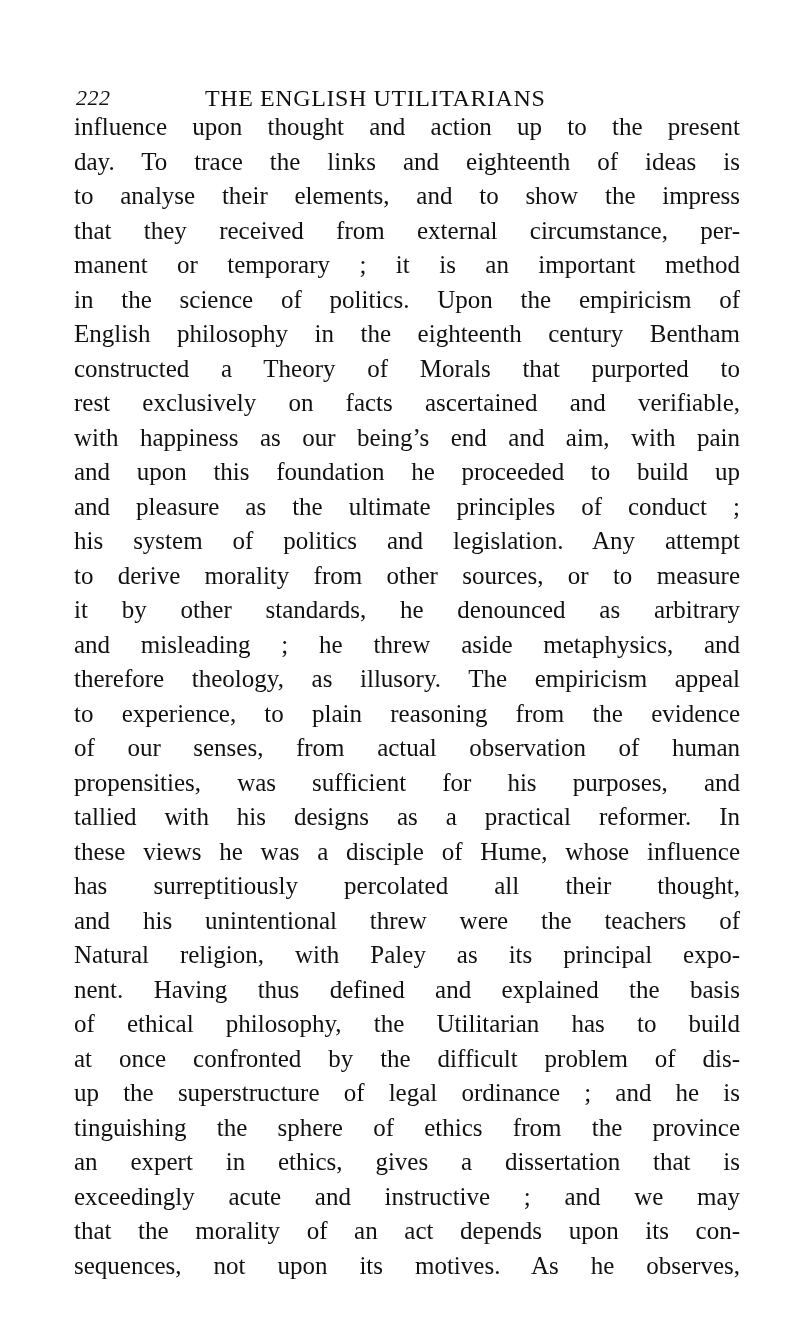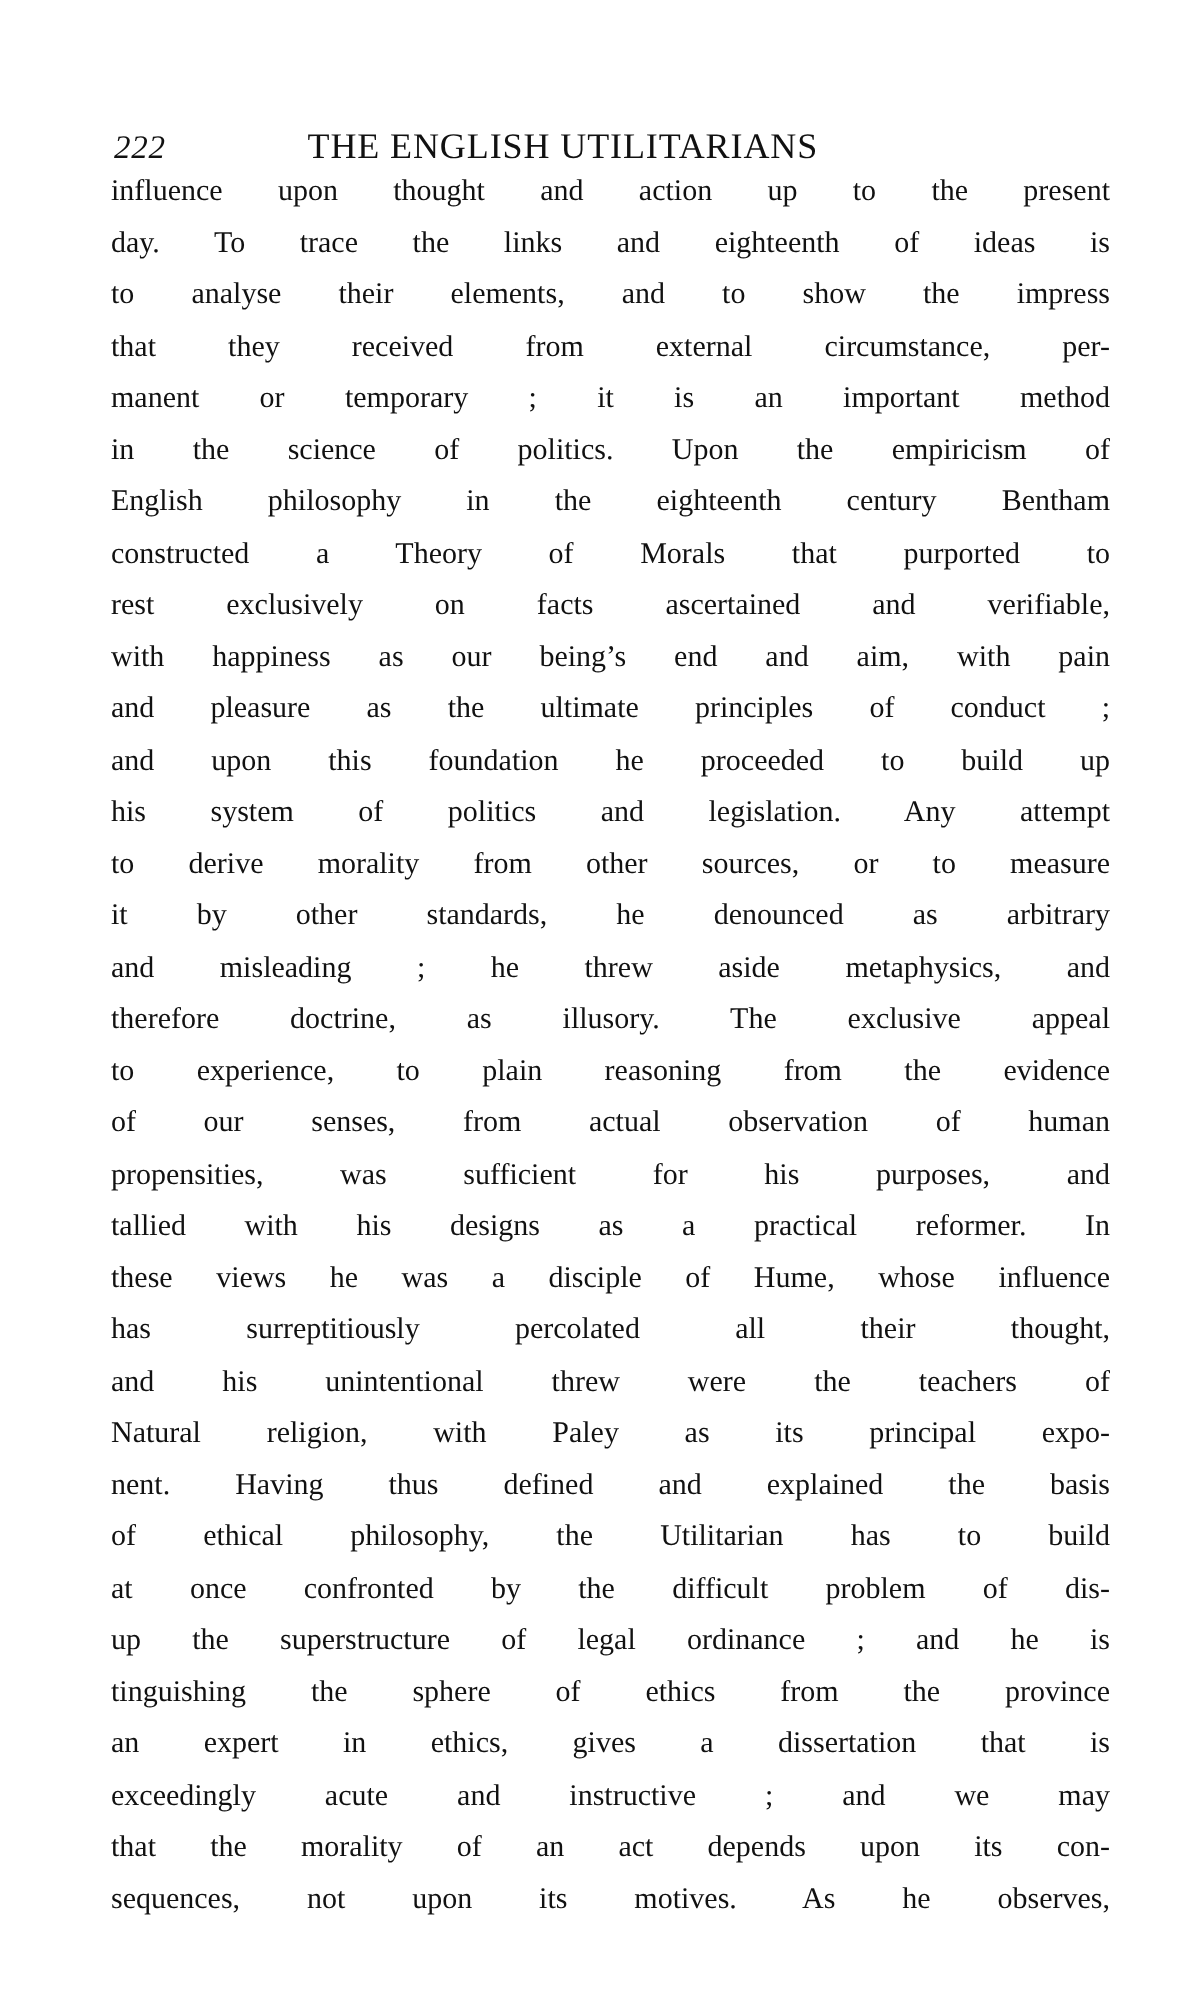--- a/index.html
+++ b/index.html
@@ -50,21 +50,21 @@
     .body-text {
       position: absolute;
       top: 110px;
       left: 74px;
       width: 666px;
     }
     .line {
       display: block;
       height: 34.5px;
       line-height: 34.5px;
-      font-size: 20px;
+      font-size: 25px;
       text-align: justify;
       text-align-last: justify;
       white-space: nowrap;
       overflow: visible;
     }
   </style>
 </head>
 <body>
 
 <div class="page">
@@ -77,27 +77,27 @@
     <span class="line">influence upon thought and action up to the present</span>
     <span class="line">day.  To trace the links and eighteenth of ideas is</span>
     <span class="line">to analyse their elements, and to show the impress</span>
     <span class="line">that they received from external circumstance, per-</span>
     <span class="line">manent or temporary ; it is an important method</span>
     <span class="line">in the science of politics.  Upon the empiricism of</span>
     <span class="line">English philosophy in the eighteenth century Bentham</span>
     <span class="line">constructed a Theory of Morals that purported to</span>
     <span class="line">rest exclusively on facts ascertained and verifiable,</span>
     <span class="line">with happiness as our being’s end and aim, with pain</span>
+    <span class="line">and upon this foundation he proceeded to build up</span>
     <span class="line">and pleasure as the ultimate principles of conduct ;</span>
-    <span class="line">and upon this foundation he proceeded to build up</span>
     <span class="line">his system of politics and legislation.  Any attempt</span>
     <span class="line">to derive morality from other sources, or to measure</span>
     <span class="line">it by other standards, he denounced as arbitrary</span>
     <span class="line">and misleading ; he threw aside metaphysics, and</span>
-    <span class="line">therefore doctrine, as illusory.  The exclusive appeal</span>
+    <span class="line">therefore theology, as illusory.  The empiricism appeal</span>
     <span class="line">to experience, to plain reasoning from the evidence</span>
     <span class="line">of our senses, from actual observation of human</span>
     <span class="line">propensities, was sufficient for his purposes, and</span>
     <span class="line">tallied with his designs as a practical reformer.  In</span>
     <span class="line">these views he was a disciple of Hume, whose influence</span>
     <span class="line">has surreptitiously percolated all their thought,</span>
     <span class="line">and his unintentional threw were the teachers of</span>
     <span class="line">Natural religion, with Paley as its principal expo-</span>
     <span class="line">nent.  Having thus defined and explained the basis</span>
     <span class="line">of ethical philosophy, the Utilitarian has to build</span>

